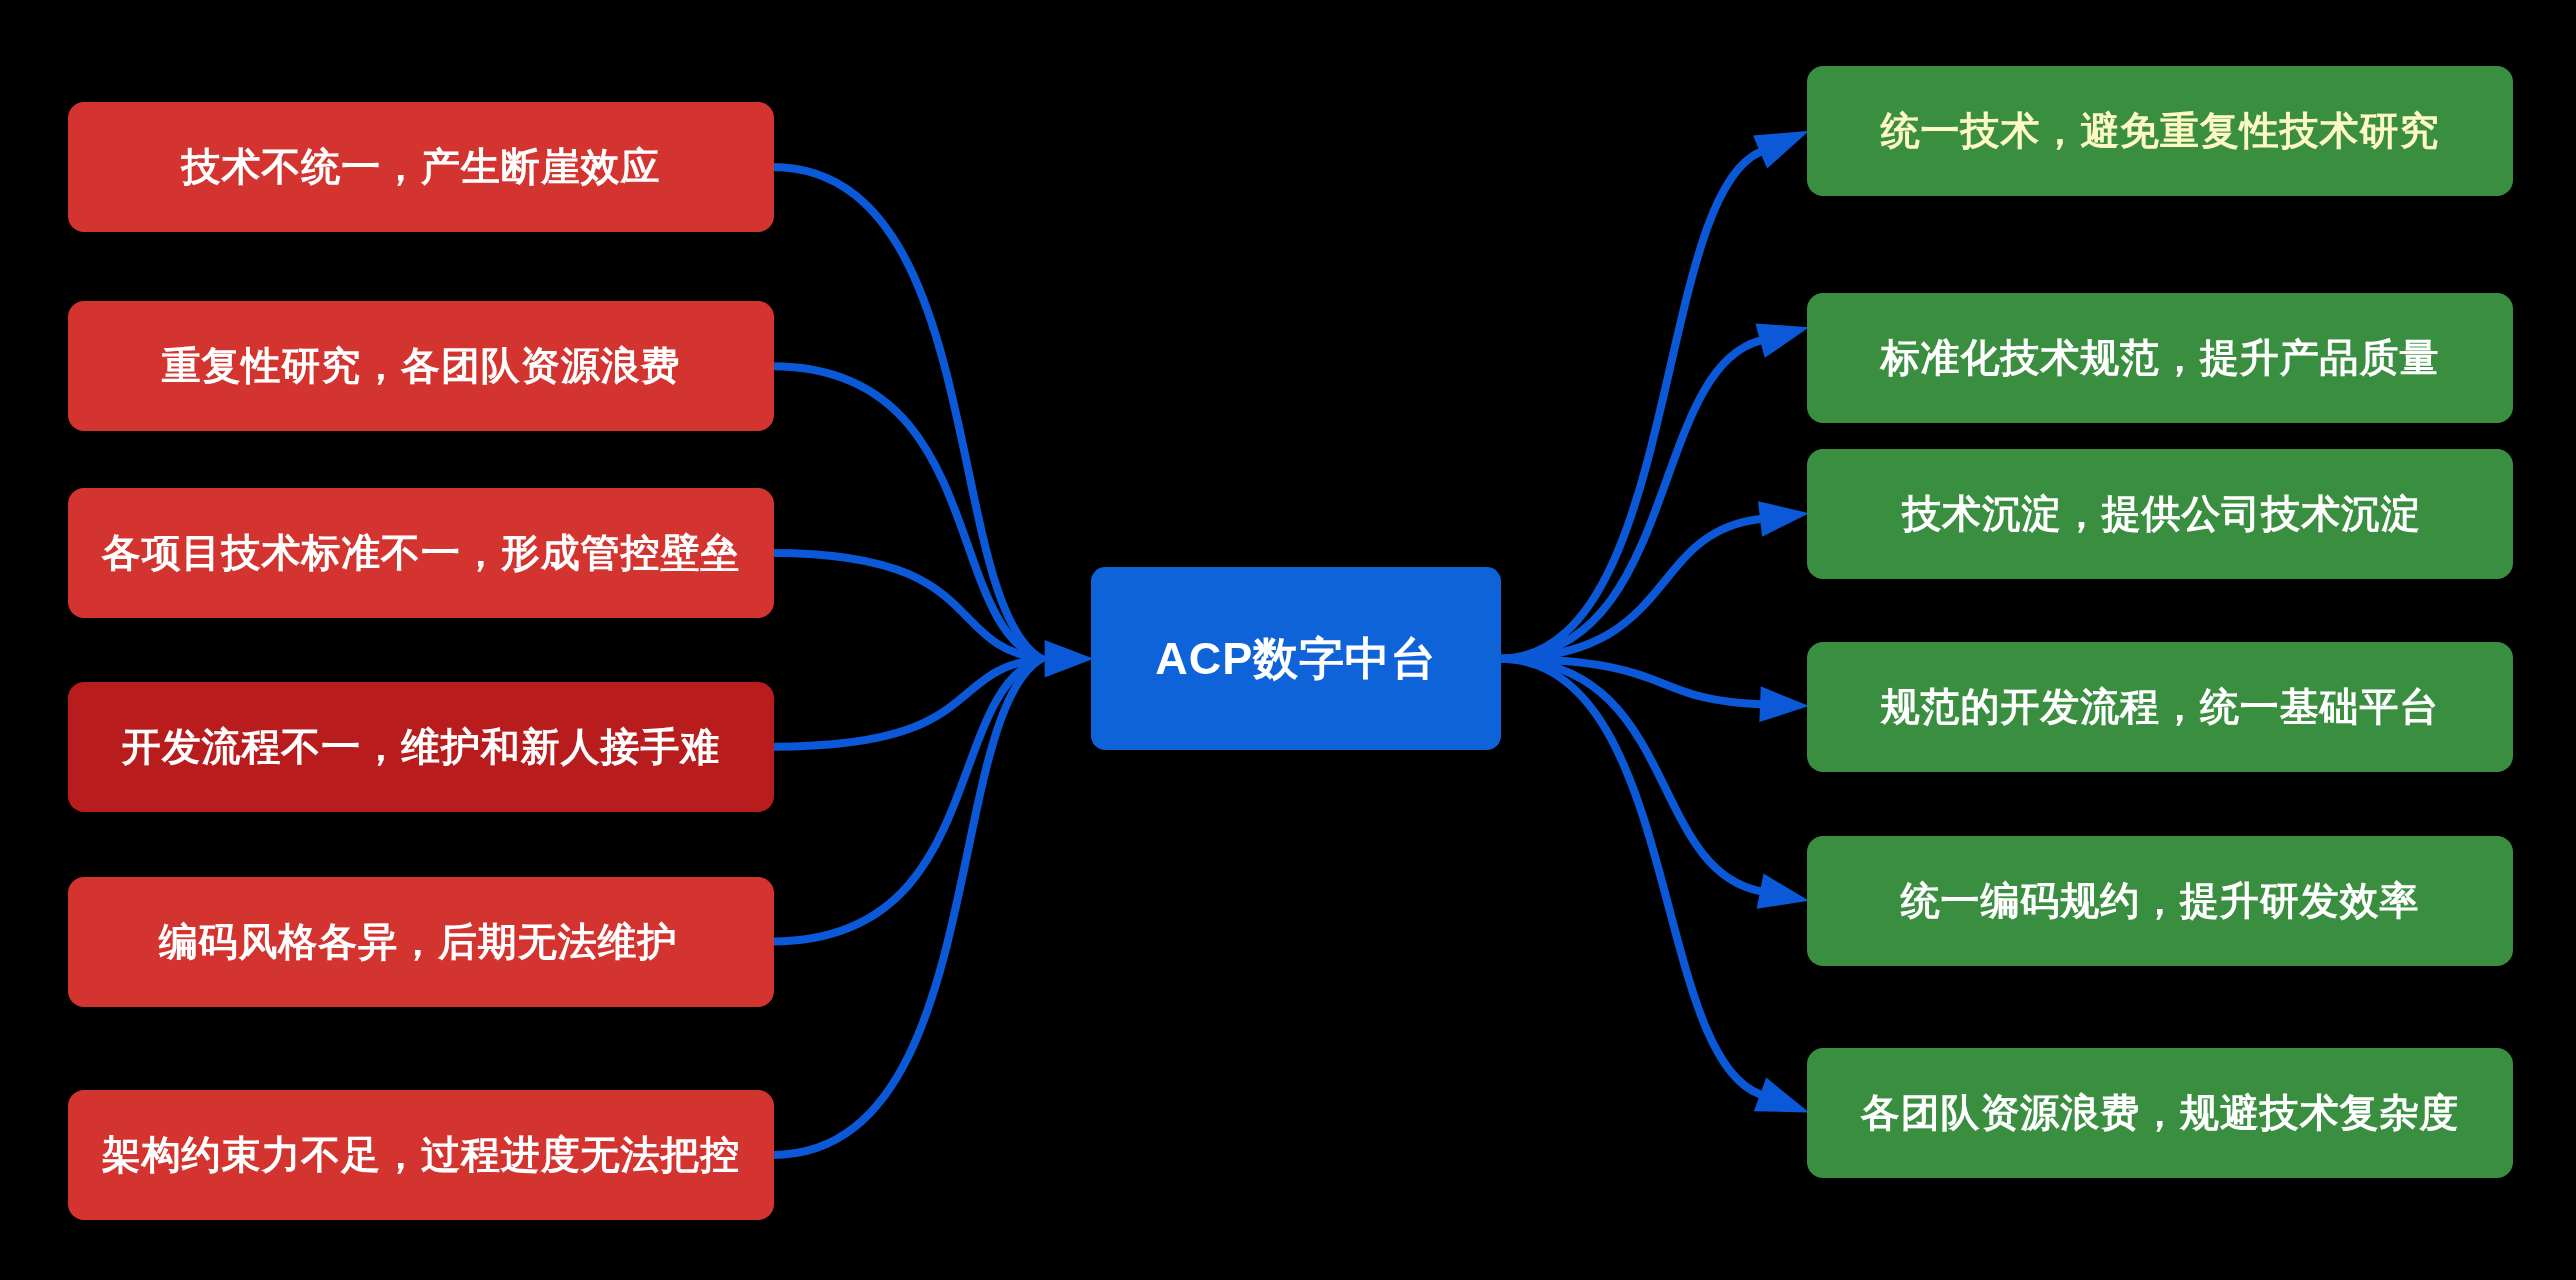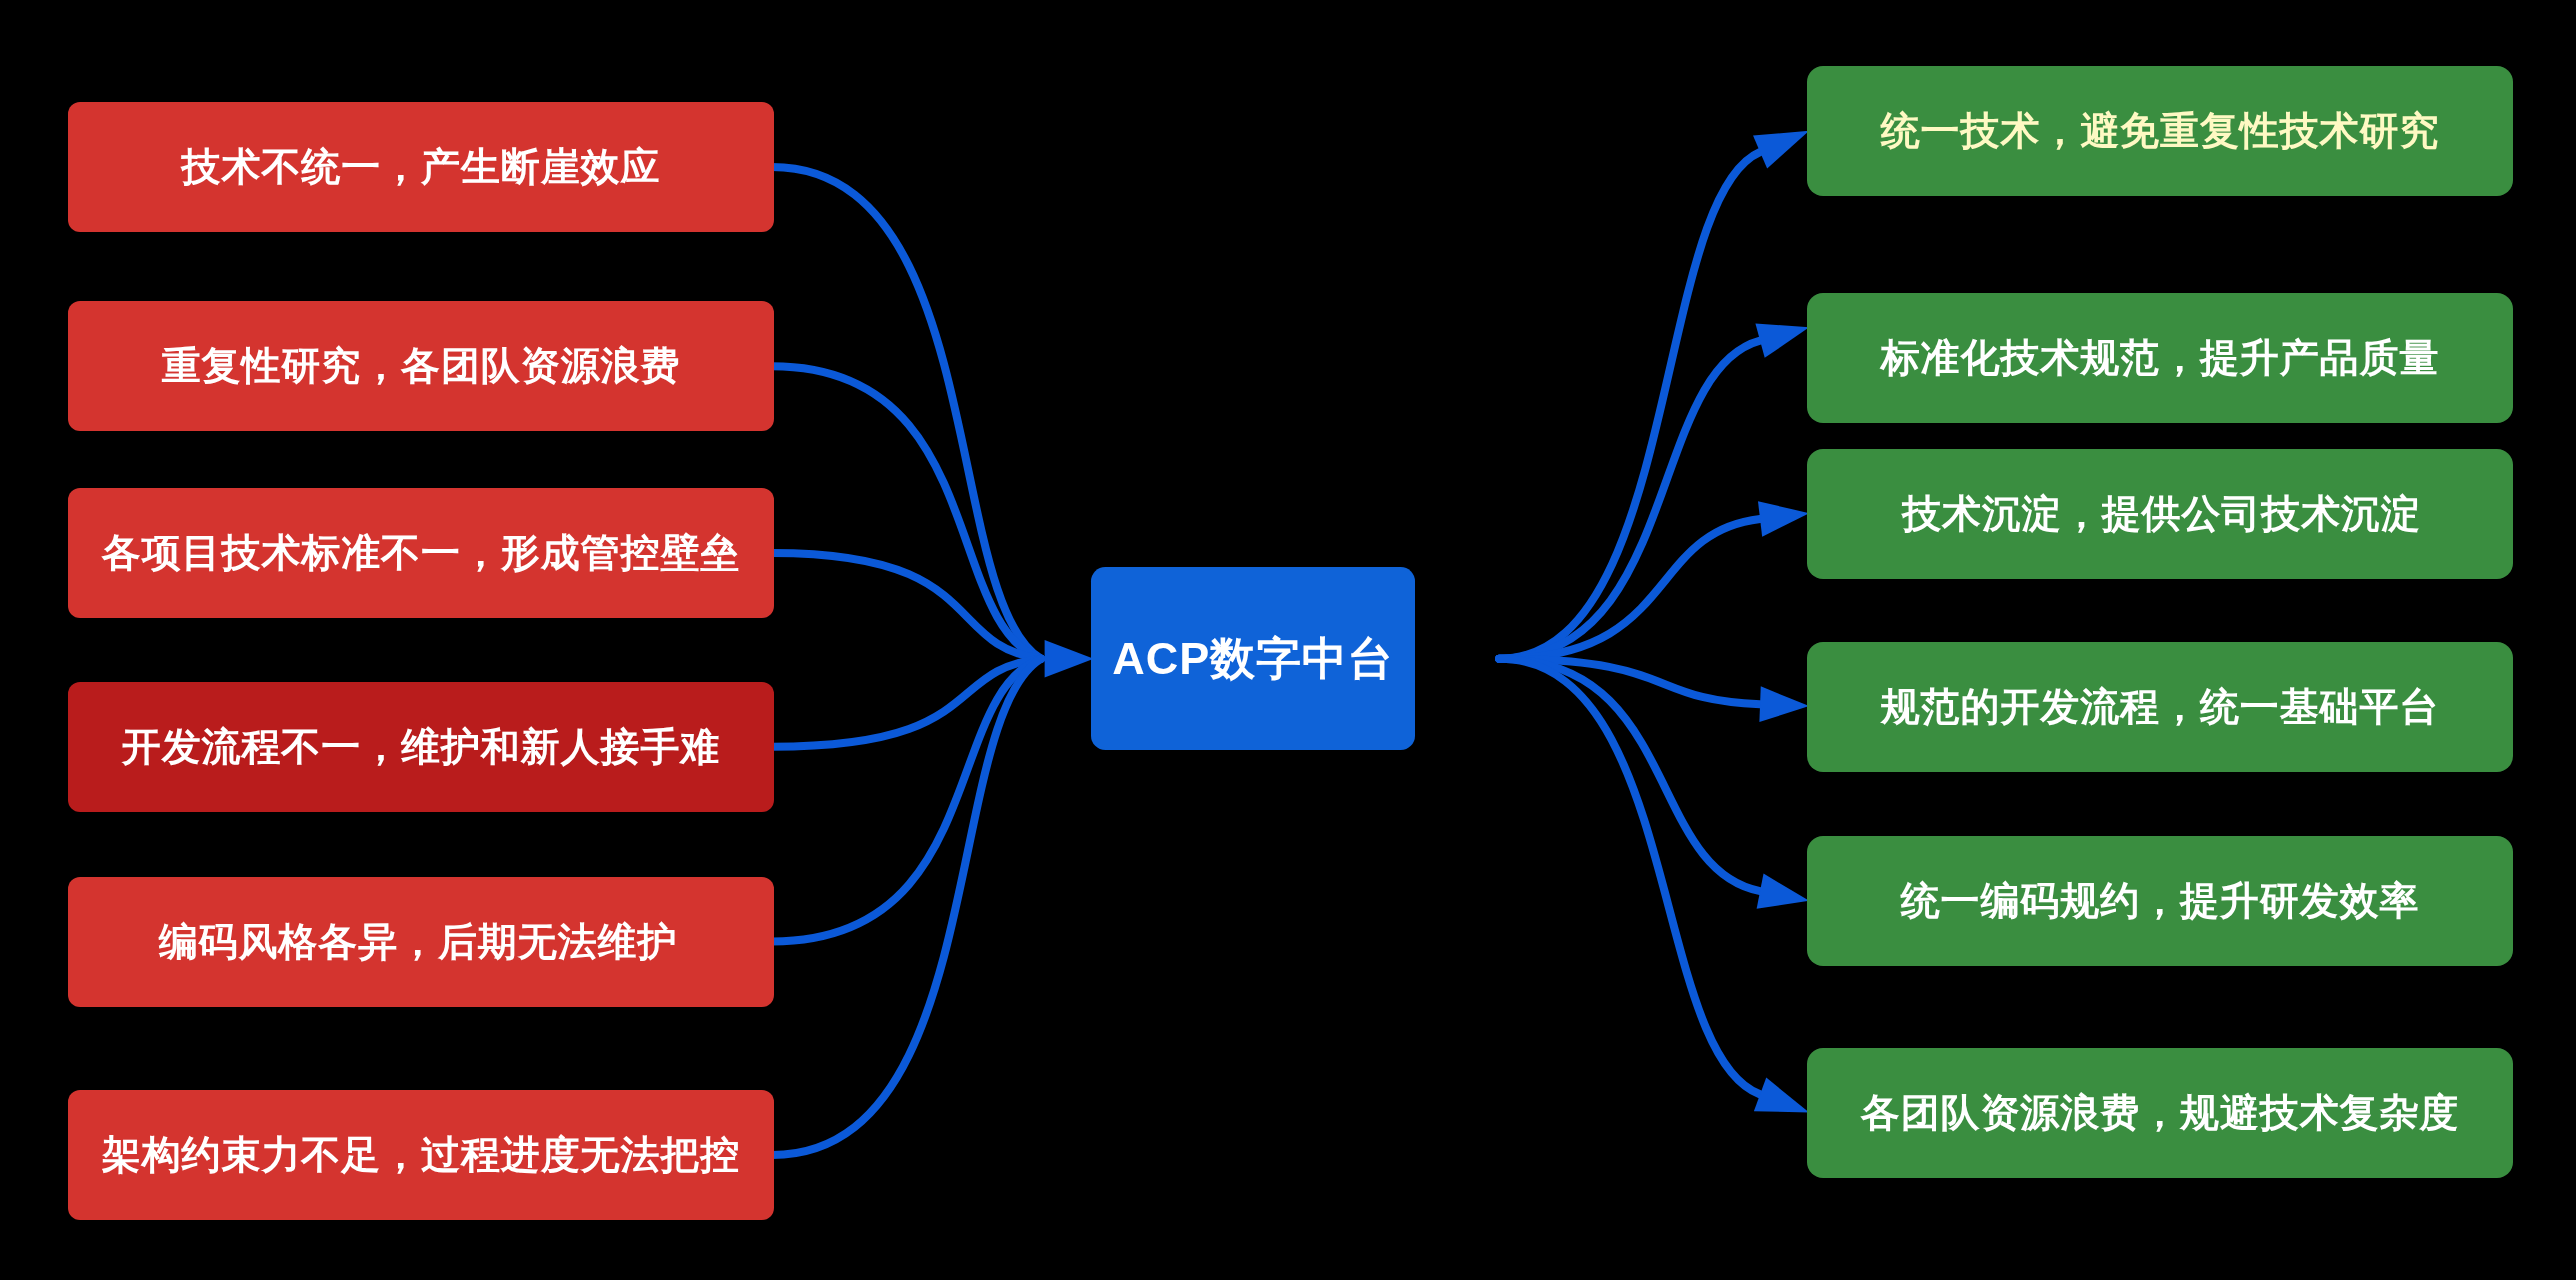--- a/index.html
+++ b/index.html
@@ -28,39 +28,39 @@
     font-size: 39px;
     line-height: 1.1;
     border-radius: 16px;
     box-sizing: border-box;
     padding: 0 25px;
     text-align: center;
     white-space: nowrap;
     letter-spacing: 0.9px;
   }
   
-  .problem-node { left: 68px; width: 706px; height: 130px; border-radius: 12px; }
+  .problem-node { left: 68px; width: 706px; height: 130px; }
   .col-problems .problem-node:nth-child(1) { top: 102px; }
   .col-problems .problem-node:nth-child(2) { top: 301px; }
   .col-problems .problem-node:nth-child(3) { top: 488px; }
   .col-problems .problem-node:nth-child(4) { top: 682px; }
   .col-problems .problem-node:nth-child(5) { top: 877px; padding-left: 19px; }
   .col-problems .problem-node:nth-child(6) { top: 1090px; }
   
   .benefit-node { left: 1807px; width: 706px; height: 130px; }
   .col-benefits .benefit-node:nth-child(1) { top: 66px; }
   .col-benefits .benefit-node:nth-child(2) { top: 263px; }
   .col-benefits .benefit-node:nth-child(3) { top: 449px; padding-left: 28px; }
   .col-benefits .benefit-node:nth-child(4) { top: 642px; text-align: center; }
   .col-benefits .benefit-node:nth-child(5) { top: 836px; }
   .col-benefits .benefit-node:nth-child(6) { top: 1048px; }
   
   .center-node {
     left: 1091px; top: 567px;
-    width: 324px; height: 183px;
+    width: 410px; height: 183px;
     font-size: 45px;
     border-radius: 14.3px;
   }
 </style>
 </head>
 <body>
 
 <div class="stage" style="background: rgb(0, 0, 0);">
 
   <svg class="connector-layer" viewBox="0 0 2883 1433" xmlns="http://www.w3.org/2000/svg">

